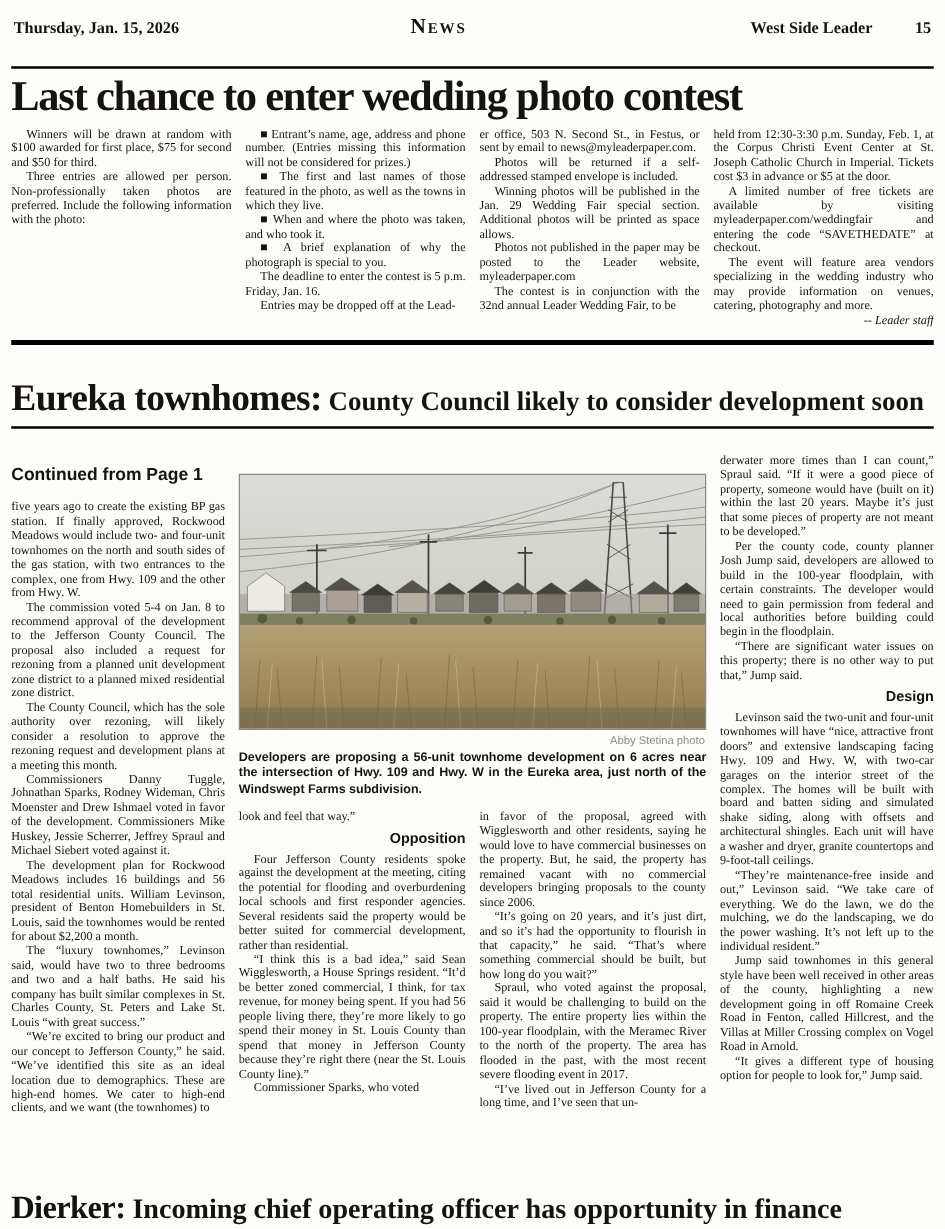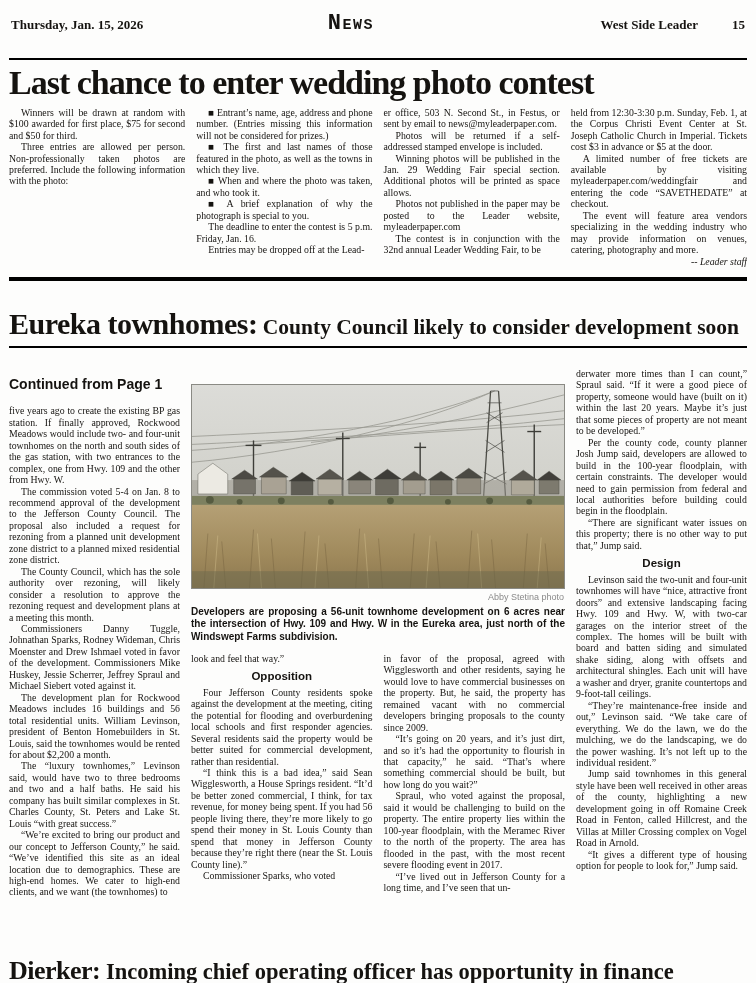--- a/index.html
+++ b/index.html
@@ -10,37 +10,37 @@
     font-family: "Liberation Serif", serif;
   }
   .page { padding: 5px 9px 0; }
 
   
   .masthead {
     display: flex; justify-content: space-between; align-items: baseline;
     padding: 6px 2px 22px; border-bottom: 2px solid #000;
   }
   .m-date { font-weight: bold; font-size: 13px; }
-  .m-section { font-weight: bold; font-size: 22px; font-variant: small-caps; letter-spacing: 1.5px; font-family: Liberation Mono, monospace; }
+  .m-section { font-weight: bold; font-size: 17px; font-variant: small-caps; letter-spacing: 1.5px; }
   .m-right { font-weight: bold; font-size: 13px; display: flex; gap: 34px; margin-left: 42px; }
 
   
   .h1-head {
     font-size: 34px; font-weight: bold; letter-spacing: -1px;
     margin: 5px 0 6px; line-height: 1.05;
   }
   .cols4 { display: flex; gap: 11px; }
   .cols4 .col { flex: 1 1 0; min-width: 0; }
   .bodytext { font-size: 9.8px; line-height: 1.17; text-align: justify; }
   .bodytext p { margin: 0; text-indent: 12px; }
   .bodytext p.noindent { text-indent: 0; }
   .bodytext p.byline { text-indent: 0; text-align: right; font-style: italic; }
   .bodytext h3.subhead {
     font-family: "Liberation Sans", sans-serif; font-size: 11.5px;
-    margin: 6px 0 3px; text-align: center; text-indent: 0;
+    margin: 6px 0 3px; text-align: right; text-indent: 0;
   }
   .story1-cols { height: 165px; overflow: hidden; }
 
   .rule-thick { border-top: 4px solid #000; margin-top: 5px; }
 
   
   .story-head { padding: 7px 0 7px; border-bottom: 2px solid #000; line-height: 1.05; }
   .kicker { font-weight: bold; letter-spacing: -0.5px; }
   .s2 .kicker { font-size: 30px; }
   .s2 .head-rest { font-size: 21.5px; }
@@ -258,21 +258,21 @@
         </figure>
         <div class="s2-mid-cols">
           <div class="col">
               <p class="noindent">look and feel that way.”</p>
               <h3 class="subhead">Opposition</h3>
               <p>Four Jefferson County residents spoke against the development at the meeting, citing the potential for flooding and overburdening local schools and first responder agencies. Several residents said the property would be better suited for commercial development, rather than residential.</p>
               <p>“I think this is a bad idea,” said Sean Wigglesworth, a House Springs resident. “It’d be better zoned commercial, I think, for tax revenue, for money being spent. If you had 56 people living there, they’re more likely to go spend their money in St. Louis County than spend that money in Jefferson County because they’re right there (near the St. Louis County line).”</p>
               <p>Commissioner Sparks, who voted</p>
             </div>
           <div class="col">
-              <p class="noindent">in favor of the proposal, agreed with Wigglesworth and other residents, saying he would love to have commercial businesses on the property. But, he said, the property has remained vacant with no commercial developers bringing proposals to the county since 2009.</p>
+              <p class="noindent">in favor of the proposal, agreed with Wigglesworth and other residents, saying he would love to have commercial businesses on the property. But, he said, the property has remained vacant with no commercial developers bringing proposals to the county since 2006.</p>
               <p>“It’s going on 20 years, and it’s just dirt, and so it’s had the opportunity to flourish in that capacity,” he said. “That’s where something commercial should be built, but how long do you wait?”</p>
               <p>Spraul, who voted against the proposal, said it would be challenging to build on the property. The entire property lies within the 100-year floodplain, with the Meramec River to the north of the property. The area has flooded in the past, with the most recent severe flooding event in 2017.</p>
               <p>“I’ve lived out in Jefferson County for a long time, and I’ve seen that un-</p>
             </div>
         </div>
       </div>
 
       <div class="s-col">
           <p class="noindent">derwater more times than I can count,” Spraul said. “If it were a good piece of property, someone would have (built on it) within the last 20 years. Maybe it’s just that some pieces of property are not meant to be developed.”</p>
           <p>Per the county code, county planner Josh Jump said, developers are allowed to build in the 100-year floodplain, with certain constraints. The developer would need to gain permission from federal and local authorities before building could begin in the floodplain.</p>

